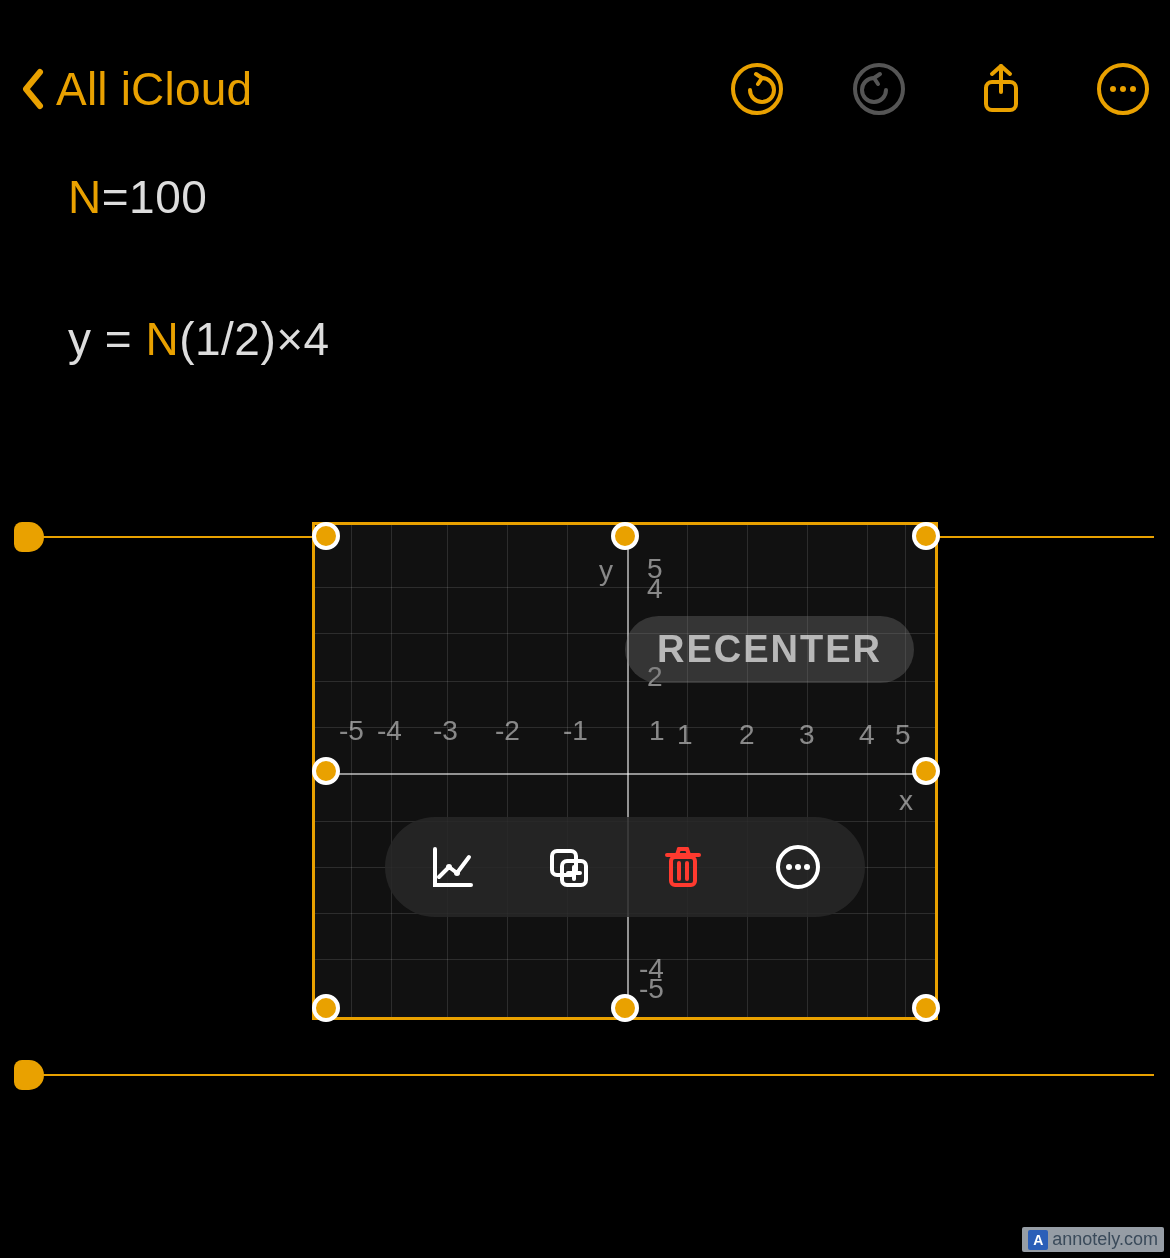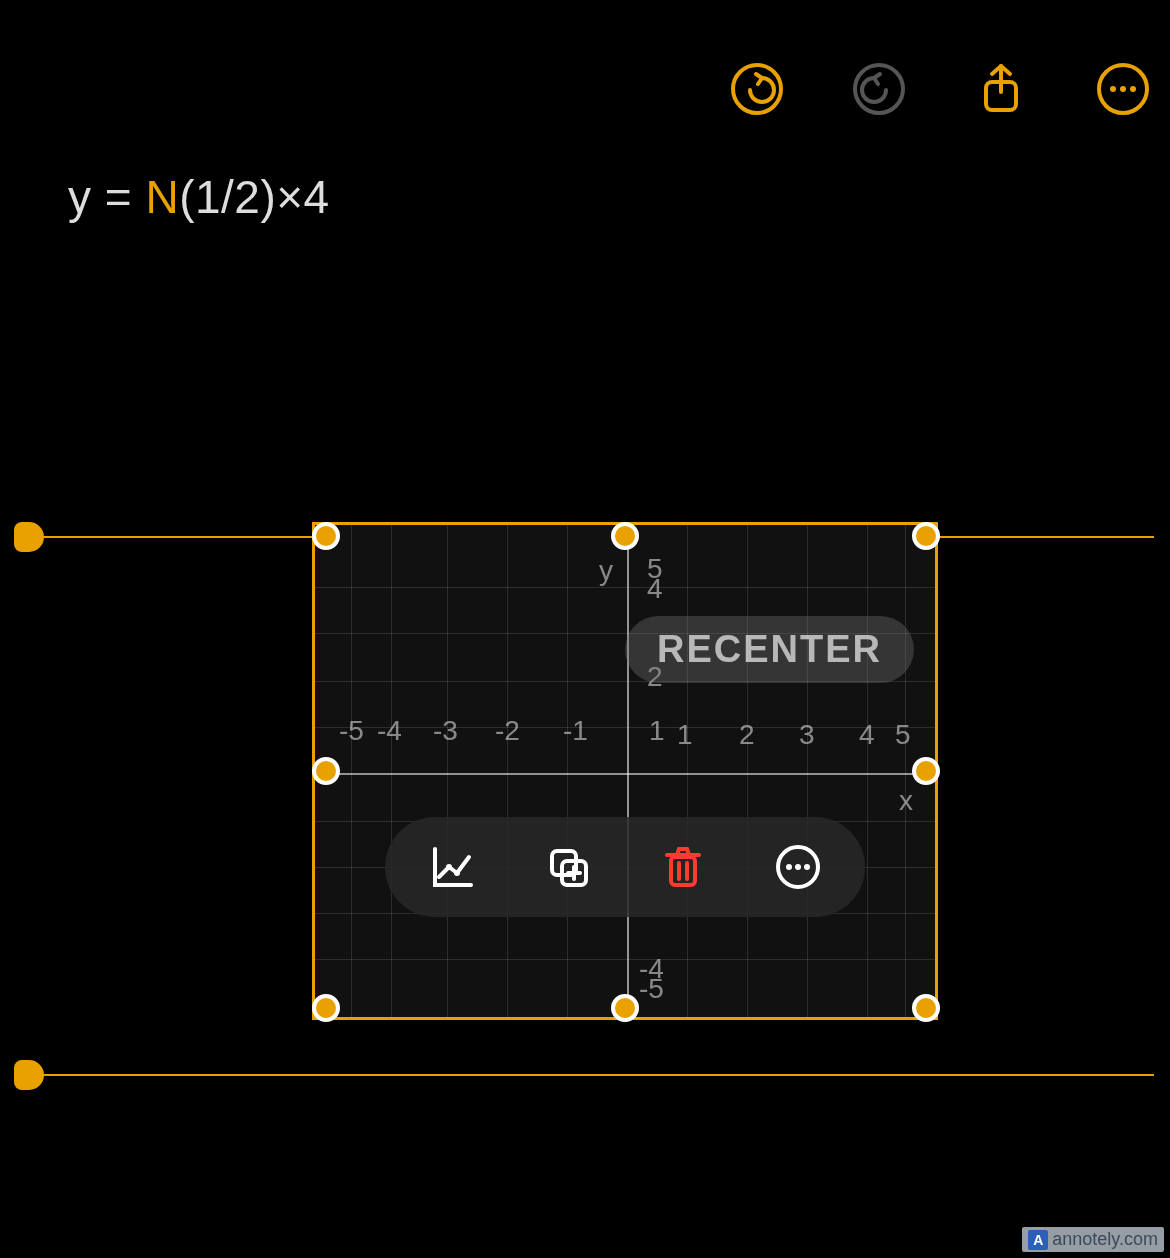--- a/index.html
+++ b/index.html
@@ -140,20 +140,26 @@
       color: #fff;
       display:flex; align-items:center; justify-content:center;
       font-size: 14px; font-weight: bold;
       border-radius: 2px;
     }
   </style>
 </head>
 <body>
 
 <div class="header">
+  <div class="back-group">
+    <svg class="chevron-left" viewBox="0 0 24 42">
+      <polyline points="20,4 6,21 20,38" fill="none" stroke="#e9a100" stroke-width="6" stroke-linecap="round" stroke-linejoin="round"></polyline>
+    </svg>
+    <span class="back-label">All iCloud</span>
+  </div>
   <div class="header-spacer"></div>
   <div class="header-btn">
     <svg viewBox="0 0 54 54">
       <circle cx="27" cy="27" r="24" fill="none" stroke="#e9a100" stroke-width="4"></circle>
       <path d="M32 16 a12 12 0 1 1 -12 12" fill="none" stroke="#e9a100" stroke-width="4" stroke-linecap="round"></path>
       <polyline points="26,12 32,16 28,22" fill="none" stroke="#e9a100" stroke-width="4" stroke-linecap="round" stroke-linejoin="round"></polyline>
     </svg>
   </div>
   <div class="header-btn">
     <svg viewBox="0 0 54 54">
@@ -173,20 +179,23 @@
     <svg viewBox="0 0 54 54">
       <circle cx="27" cy="27" r="24" fill="none" stroke="#e9a100" stroke-width="4"></circle>
       <circle cx="17" cy="27" r="3" fill="#e9a100"></circle>
       <circle cx="27" cy="27" r="3" fill="#e9a100"></circle>
       <circle cx="37" cy="27" r="3" fill="#e9a100"></circle>
     </svg>
   </div>
 </div>
 
 <div class="content">
+  <div class="math-line">
+    <span class="var">N</span><span class="rest">=100</span>
+  </div>
   <div class="math-line">
     <span class="rest">y = </span><span class="var">N</span><span class="rest">(1/2)×4</span>
   </div>
 </div>
 
 <div class="cursor-line top">
   <div class="cursor-handle"></div>
 </div>
 <div class="cursor-line bottom">
   <div class="cursor-handle"></div>

